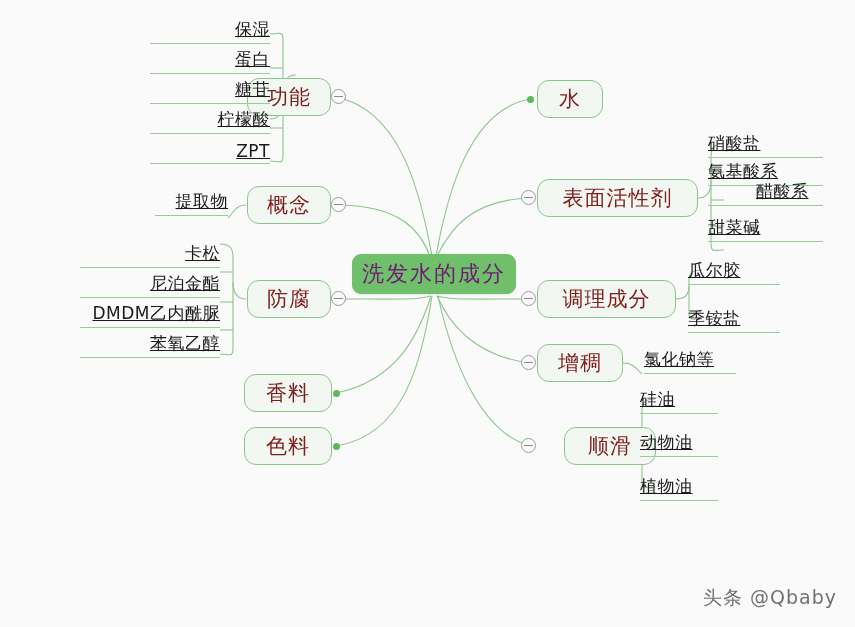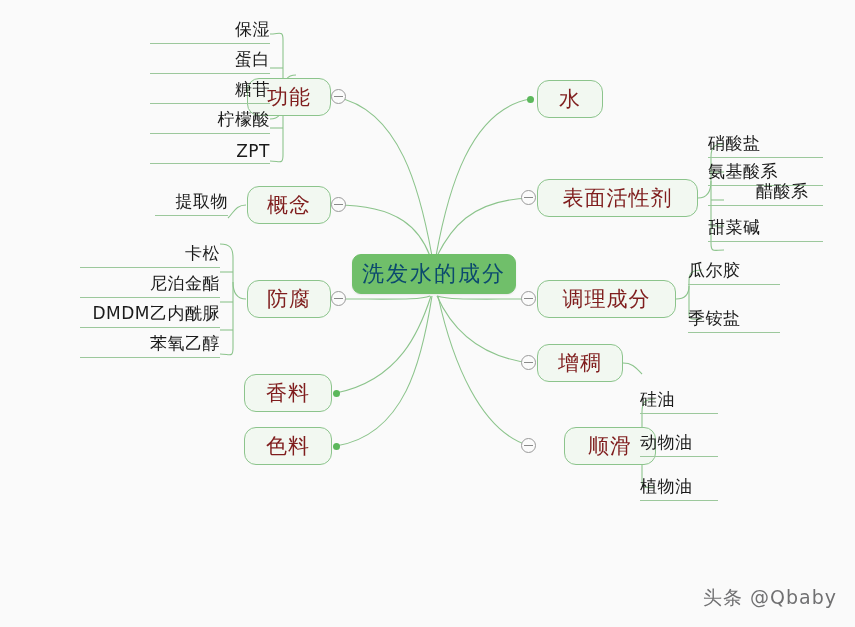--- a/index.html
+++ b/index.html
@@ -36,40 +36,41 @@
     color: #7f1d1d;
     display: flex;
     align-items: center;
     justify-content: center;
     white-space: nowrap;
     letter-spacing: 1px;
   }
   .node.root {
     background: #70bf6a;
     border: 1px solid #70bf6a;
-    color: #0c4a6e;
+    color: #701a75;
     border-radius: 9px;
     font-size: 22px;
     letter-spacing: 2px;
     box-shadow: 0 1px 2px rgba(0,0,0,0.08);
   }
   .node.branch {
     font-size: 21px;
   }
   .leaf {
     position: absolute;
     box-sizing: border-box;
     font-size: 17px;
     color: #1a1a1a;
     white-space: nowrap;
     letter-spacing: 0.5px;
     border-bottom: 1px solid #9cc89c;
     padding-bottom: 2px;
     display: flex;
     align-items: flex-end;
+    text-decoration: underline;
   }
   .leaf.right { justify-content: flex-start; }
   .leaf.left { justify-content: flex-end; }
 
   .toggle {
     position: absolute;
     width: 15px;
     height: 15px;
     border: 1px solid #9a9a9a;
     border-radius: 50%;
@@ -252,20 +253,23 @@
   </div>
   <div class="leaf right" style="left:688px; top:307px; width:92px; height:26px;">
     <span>季铵盐</span>
   </div>
 
   <div class="node branch" style="left:537px; top:344px; width:86px; height:38px;">
     <span>增稠</span>
   </div>
   <div class="toggle" style="left:521px; top:355px;"></div>
 
+  <div class="leaf right" style="left:644px; top:348px; width:92px; height:26px;">
+    <span>氯化钠等</span>
+  </div>
 
   <div class="node branch" style="left:537px; top:427px; width:92px; height:38px;margin-left:27px;">
     <span>顺滑</span>
   </div>
   <div class="toggle" style="left:521px; top:438px;"></div>
 
   <div class="leaf right" style="left:640px; top:388px; width:78px; height:26px;">
     <span>硅油</span>
   </div>
   <div class="leaf right" style="left:640px; top:431px; width:78px; height:26px;">

